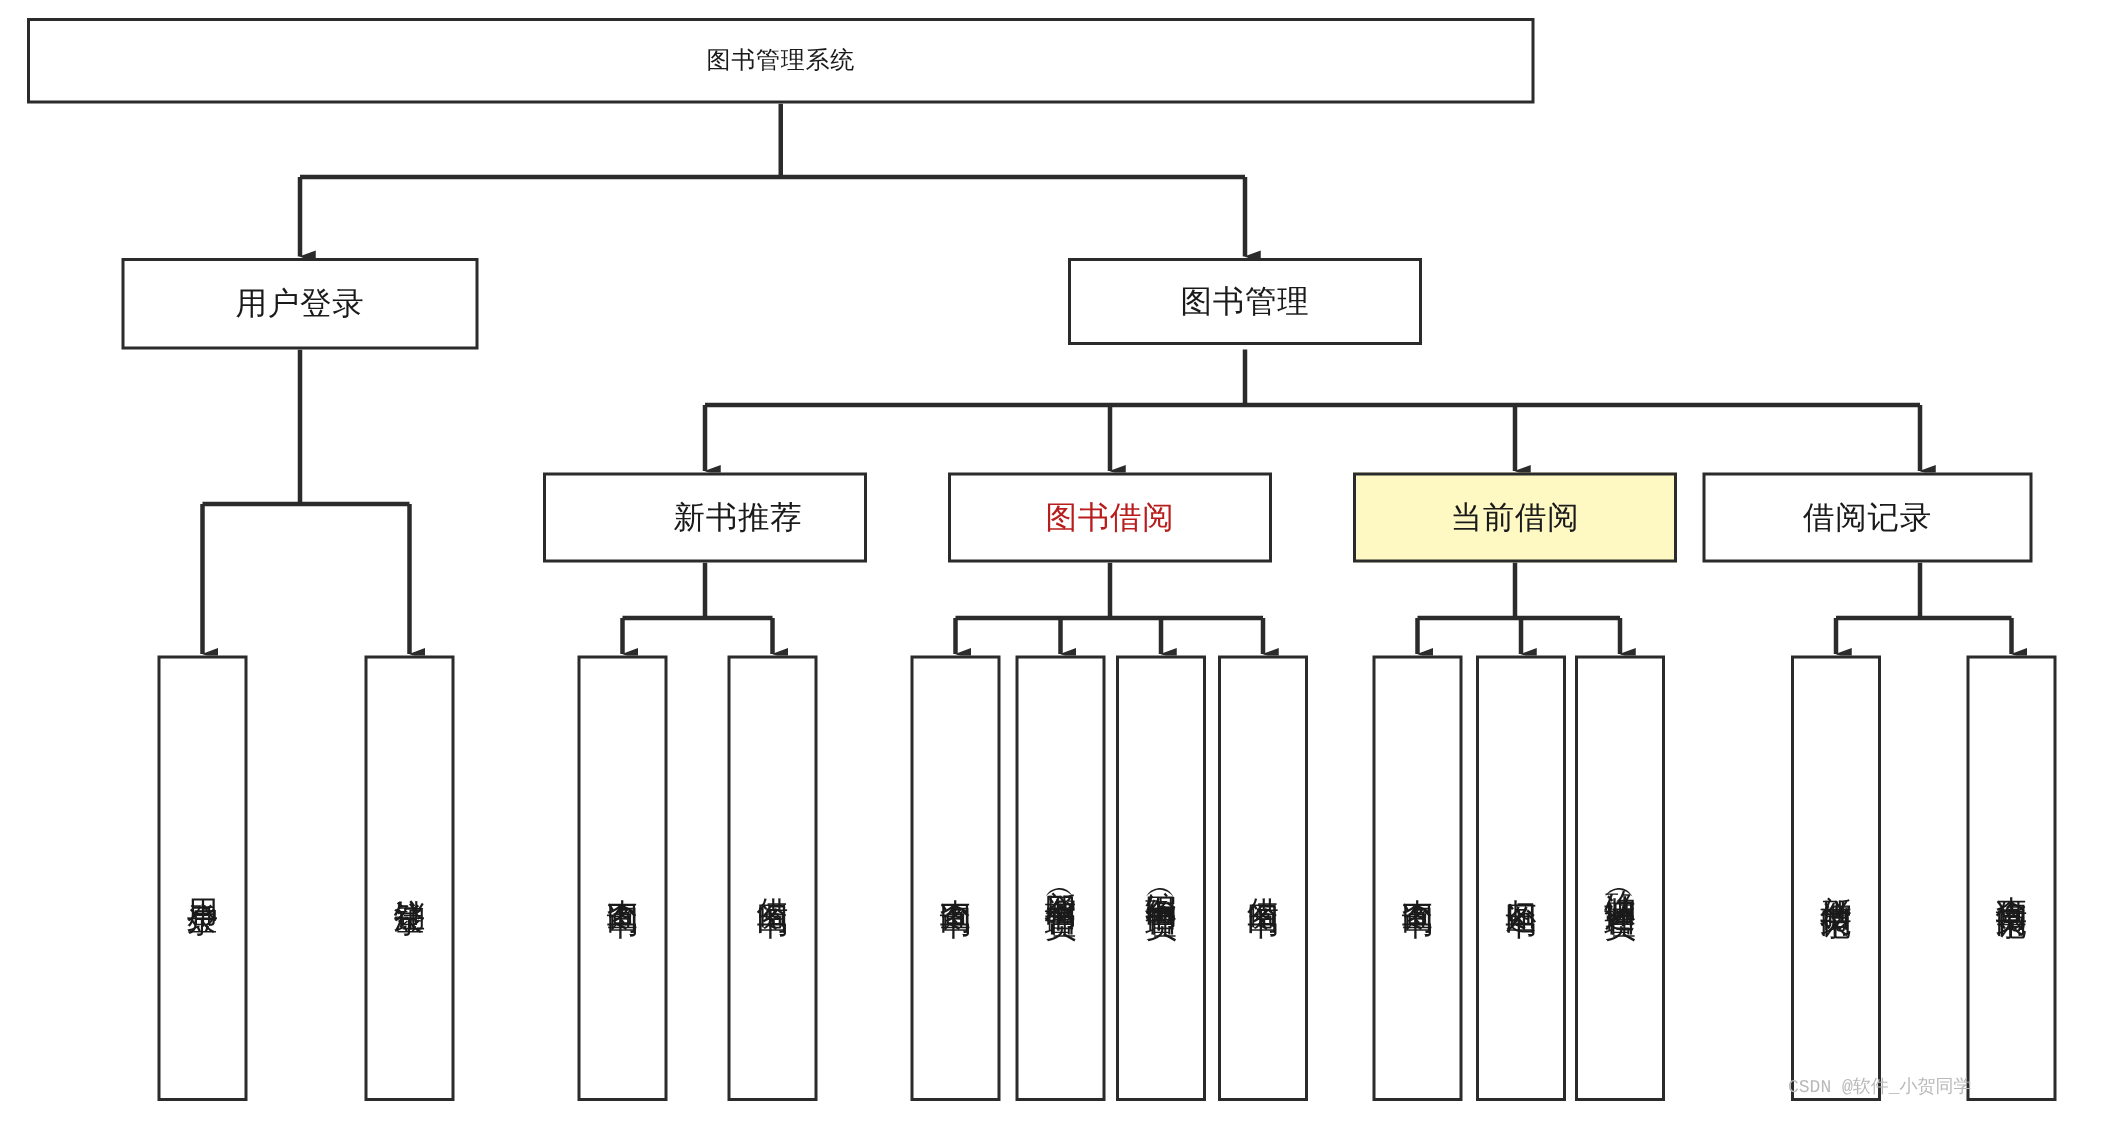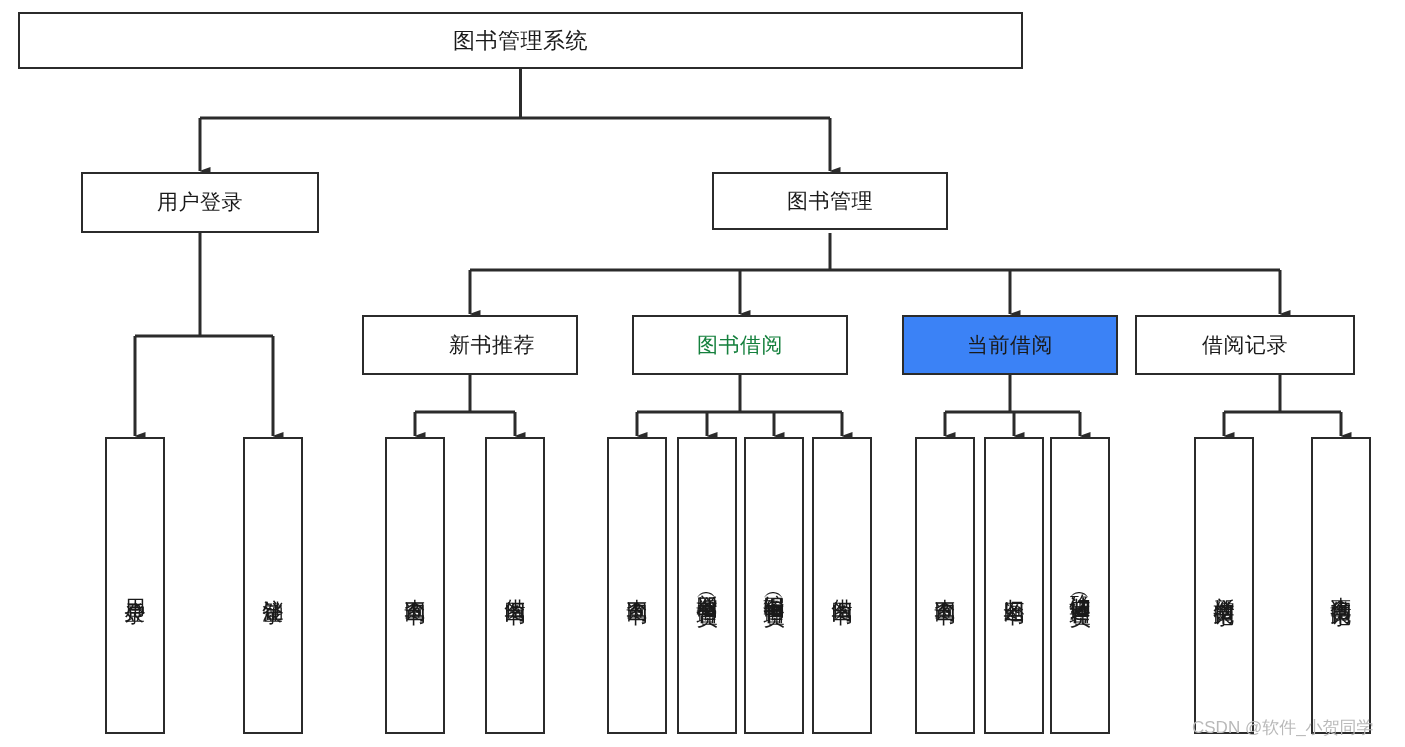--- a/index.html
+++ b/index.html
@@ -46,27 +46,27 @@
     font-size: 21px;
   }
   .node.vertical .label {
     writing-mode: vertical-rl;
     text-orientation: upright;
     font-size: 21px;
     letter-spacing: 2px;
     line-height: 1.05;
   }
   .node.root .label {
-    font-size: 22px;
+    font-size: 16px;
   }
   .watermark {
     position: absolute;
     color: #b9b9b9;
-    font-size: 17px;
-    font-family: Liberation Sans, sans-serif;
+    font-size: 12px;
+    font-family: Liberation Mono, monospace;
     white-space: nowrap;
     pointer-events: none;
   }
 </style>
 </head>
 <body>
 
 <div id="diagram-root">
   <svg class="edges" viewBox="0 0 1405 747" xmlns="http://www.w3.org/2000/svg">
     <defs>
@@ -118,23 +118,23 @@
       <div class="node horizontal" style="left: 81px; top: 172px; width: 238px; height: 61px; border-color: rgb(43, 43, 43); background: rgb(255, 255, 255);">
         <span class="label" style="color: rgb(26, 26, 26);">用户登录</span>
       </div>
       <div class="node horizontal" style="left: 712px; top: 172px; width: 236px; height: 58px; border-color: rgb(43, 43, 43); background: rgb(255, 255, 255);">
         <span class="label" style="color: rgb(26, 26, 26);">图书管理</span>
       </div>
       <div class="node horizontal" style="left: 362px; top: 315px; width: 216px; height: 60px; border-color: rgb(43, 43, 43); background: rgb(255, 255, 255);">
         <span class="label" style="color: rgb(26, 26, 26); margin-left: 44px;">新书推荐</span>
       </div>
       <div class="node horizontal" style="left: 632px; top: 315px; width: 216px; height: 60px; border-color: rgb(43, 43, 43); background: rgb(255, 255, 255);">
-        <span class="label" style="color: #15803d;">图书借阅</span>
+        <span class="label" style="color: #b91c1c;">图书借阅</span>
       </div>
-      <div class="node horizontal" style="left: 902px; top: 315px; width: 216px; height: 60px; border-color: rgb(43, 43, 43); background: #3b82f6;">
+      <div class="node horizontal" style="left: 902px; top: 315px; width: 216px; height: 60px; border-color: rgb(43, 43, 43); background: #fef9c3;">
         <span class="label" style="color: rgb(26, 26, 26);">当前借阅</span>
       </div>
       <div class="node horizontal" style="left: 1135px; top: 315px; width: 220px; height: 60px; border-color: rgb(43, 43, 43); background: rgb(255, 255, 255);">
         <span class="label" style="color: rgb(26, 26, 26);">借阅记录</span>
       </div>
       <div class="node vertical" style="left: 105px; top: 437px; width: 60px; height: 297px; border-color: rgb(43, 43, 43); background: rgb(255, 255, 255);">
         <span class="label" style="color: rgb(26, 26, 26);">用户登录</span>
       </div>
       <div class="node vertical" style="left: 243px; top: 437px; width: 60px; height: 297px; border-color: rgb(43, 43, 43); background: rgb(255, 255, 255);">
         <span class="label" style="color: rgb(26, 26, 26);">注销登录</span>

